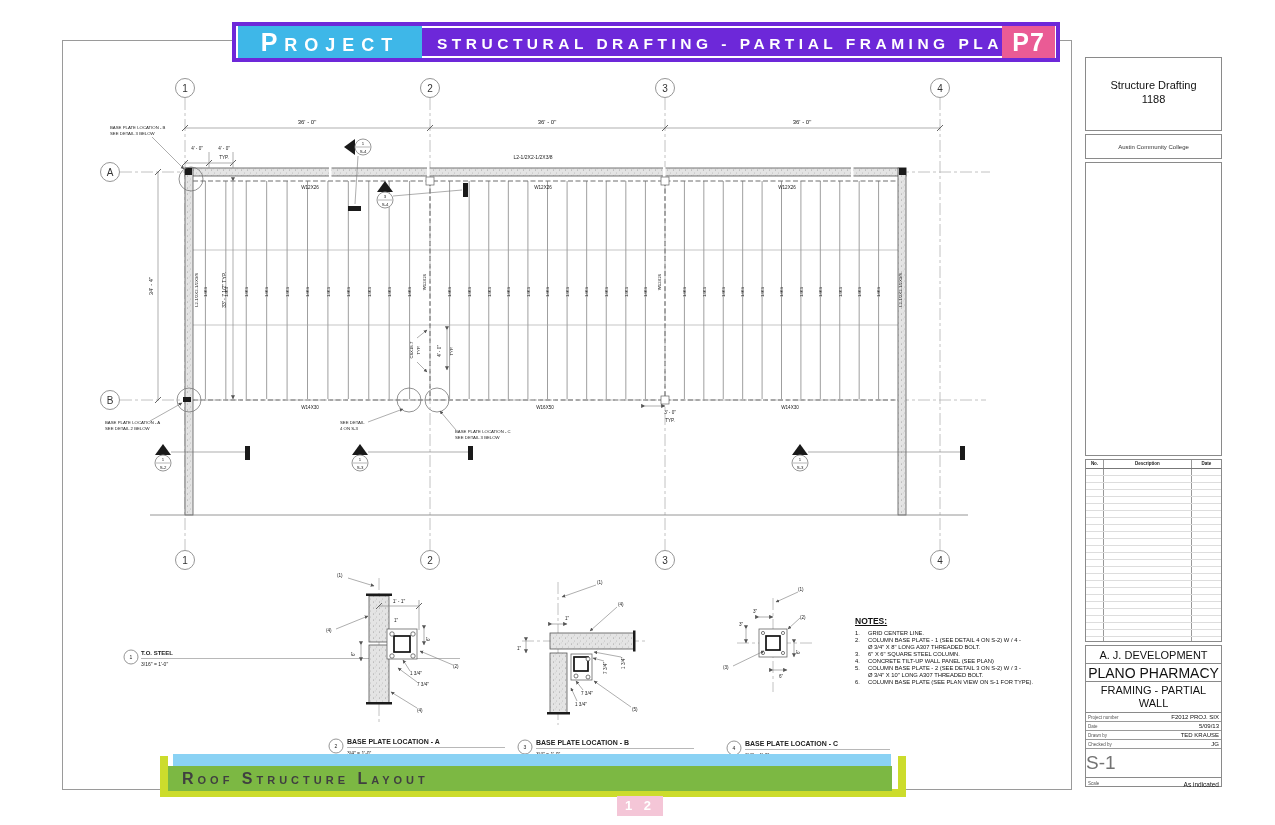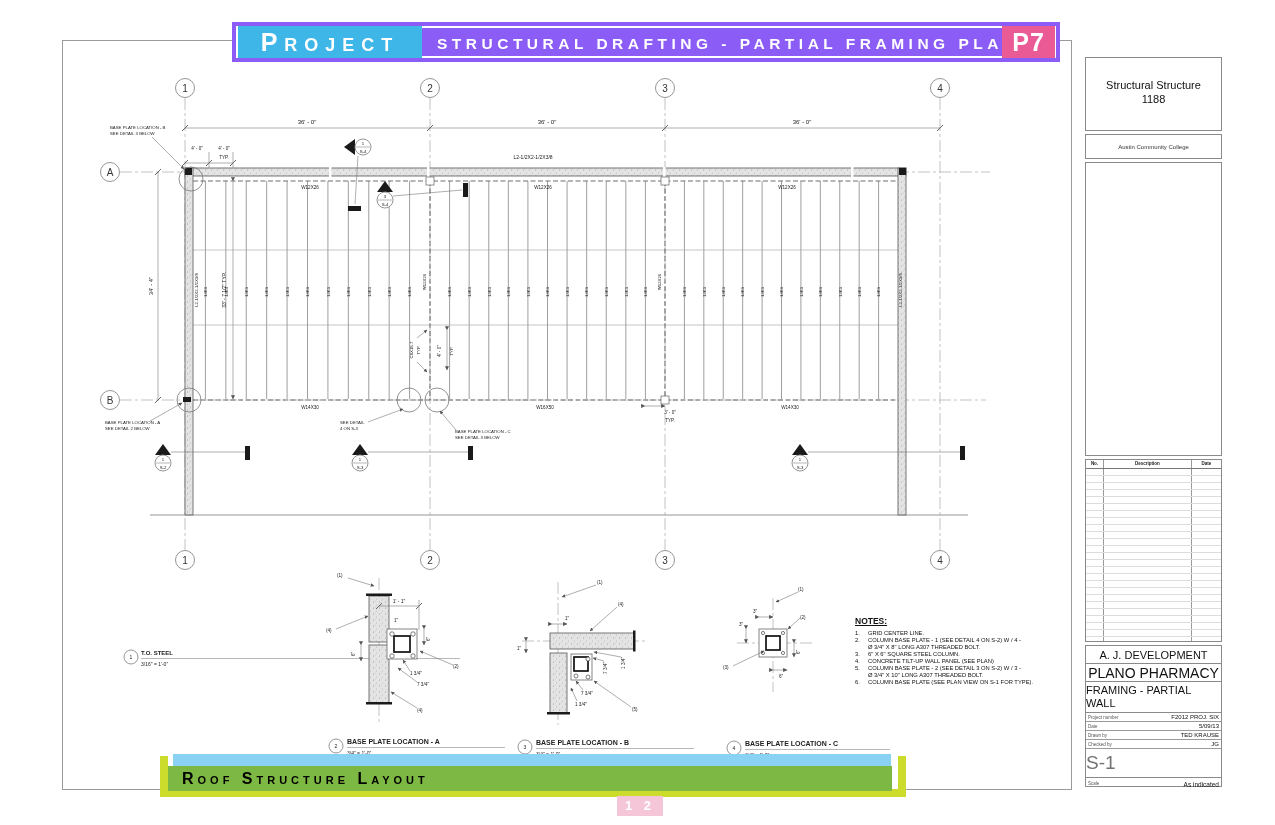--- a/index.html
+++ b/index.html
@@ -1,20 +1,20 @@
 <!DOCTYPE html>
 <html><head>
 <meta charset="utf-8">
 <style>
   html,body{margin:0;padding:0}
   body{width:1275px;height:825px;background:#fff;position:relative;overflow:hidden;
        font-family:"Liberation Sans",sans-serif;}
 
   
-  #banner{position:absolute;left:232px;top:22px;width:828px;height:40px;background:#8b5cf6}
+  #banner{position:absolute;left:232px;top:22px;width:828px;height:40px;background:#6d28d9}
   #banner .frame{position:absolute;inset:4px;border:2px solid #fff;pointer-events:none}
   #banner .proj{position:absolute;left:6px;top:4px;width:184px;height:32px;background:#3eb7e8;
     color:#fff;font-weight:bold;font-size:25px;letter-spacing:7px;text-align:center;line-height:33px}
   #banner .btitle{position:absolute;left:205px;right:72px;top:4px;height:32px;color:#fff;font-weight:bold;
     font-size:15.5px;letter-spacing:4.5px;text-align:center;line-height:35px;white-space:nowrap}
   #banner .pcode{position:absolute;right:5px;top:4px;width:53px;height:32px;background:#ea5b95;
     color:#fff;font-weight:bold;font-size:25px;letter-spacing:1px;text-align:center;line-height:33px}
 
   
   #tb{position:absolute;left:1085px;top:57px;width:137px}
@@ -25,21 +25,21 @@
   .tb-rev{height:183px;overflow:hidden;padding:0}
   .rev-head{display:flex;height:8px;border-bottom:1px solid #777;font-size:4.5px;font-weight:bold;color:#222}
   .rev-head span,.rev-row span{display:block;box-sizing:border-box;text-align:center;line-height:8px}
   .rev-c1{width:18px;border-right:1px solid #999}
   .rev-c2{width:88px;border-right:1px solid #999}
   .rev-c3{width:29px}
   .rev-row{display:flex;height:6px;border-bottom:1px solid #ddd}
   .tb-info{height:142px;margin-bottom:15px}
   .tb-company{height:17px;line-height:18px;text-align:center;font-size:11px;color:#111;border-bottom:1px solid #8a8a8a}
   .tb-project{height:17px;line-height:19px;text-align:center;font-size:14px;color:#111;border-bottom:1px solid #8a8a8a}
-  .tb-title{height:28px;padding-top:2px;text-align:left;font-size:11px;line-height:13px;color:#111;border-bottom:1px solid #8a8a8a}
+  .tb-title{height:28px;padding-top:2px;text-align:center;font-size:11px;line-height:13px;color:#111;border-bottom:1px solid #8a8a8a}
   .tb-field{height:8px;display:flex;justify-content:space-between;align-items:center;
     border-bottom:1px solid #9a9a9a;font-size:4.5px;color:#555;padding:0 2px}
   .tb-field b{font-size:6px;color:#111;font-weight:normal}
   .tb-sheetnum{height:28px;line-height:28px;text-align:left;font-size:19px;color:#737373;border-bottom:1px solid #8a8a8a}
   .tb-scale{display:flex;justify-content:space-between;font-size:4.5px;color:#555;padding:3px 2px 0}
   .tb-scale b{font-size:6.5px;color:#111;font-weight:normal}
 
   
   #notes{position:absolute;left:855px;top:616px;width:180px;color:#111}
   #notes h4{margin:0 0 4px;font-size:8.5px;text-decoration:underline}
@@ -47,21 +47,21 @@
   .note-num{width:13px;flex:none}
   .note-text{flex:1}
 
   
   #roofbn{position:absolute;left:160px;top:750px;width:746px;height:48px}
   #roofbn .lime-l{position:absolute;left:0;top:6px;width:8px;height:41px;background:#ccdc2c}
   #roofbn .lime-b{position:absolute;left:0;top:39px;width:746px;height:8px;background:#ccdc2c}
   #roofbn .lime-r{position:absolute;left:738px;top:6px;width:8px;height:41px;background:#ccdc2c}
   #roofbn .cyan{position:absolute;left:13px;top:4px;width:718px;height:18px;background:#8ad2f4}
   #roofbn .green{position:absolute;left:8px;top:16px;width:724px;height:25px;background:#7cb843;
-    color:#000000;font-weight:bold;font-size:16px;letter-spacing:4px;line-height:25px;
+    color:#404040;font-weight:bold;font-size:16px;letter-spacing:4px;line-height:25px;
     padding-left:14px;box-sizing:border-box;font-variant:small-caps;white-space:nowrap}
 
   
   #pagenum{position:absolute;left:617px;top:796px;width:46px;height:20px;background:#f4c6d7;
     color:#fff;font-weight:bold;font-size:13px;letter-spacing:4px;text-align:center;line-height:20px}
 
   
   svg{position:absolute;left:0;top:0}
   svg text{font-family:"Liberation Sans",sans-serif;fill:#222}
   .t4{font-size:4.3px}.t45{font-size:4.6px}.t5{font-size:5px}
@@ -471,21 +471,21 @@
 
 <div id="banner">
   <div class="frame"></div>
   <div class="proj" style="font-variant:small-caps">Project</div>
   <div class="btitle">STRUCTURAL DRAFTING - PARTIAL FRAMING PLAN</div>
   <div class="pcode">P7</div>
 </div>
 
 <div id="tb">
   <div class="tb-box tb-course">
-    <div>Structural Structure</div>
+    <div>Structure Drafting</div>
     <div>1188</div>
   </div>
   <div class="tb-box tb-school">Austin Community College</div>
   <div class="tb-box tb-empty"></div>
   <div class="tb-box tb-rev">
     <div class="rev-head">
       <span class="rev-c1">No.</span>
       <span class="rev-c2">Description</span>
       <span class="rev-c3">Date</span>
     </div>

